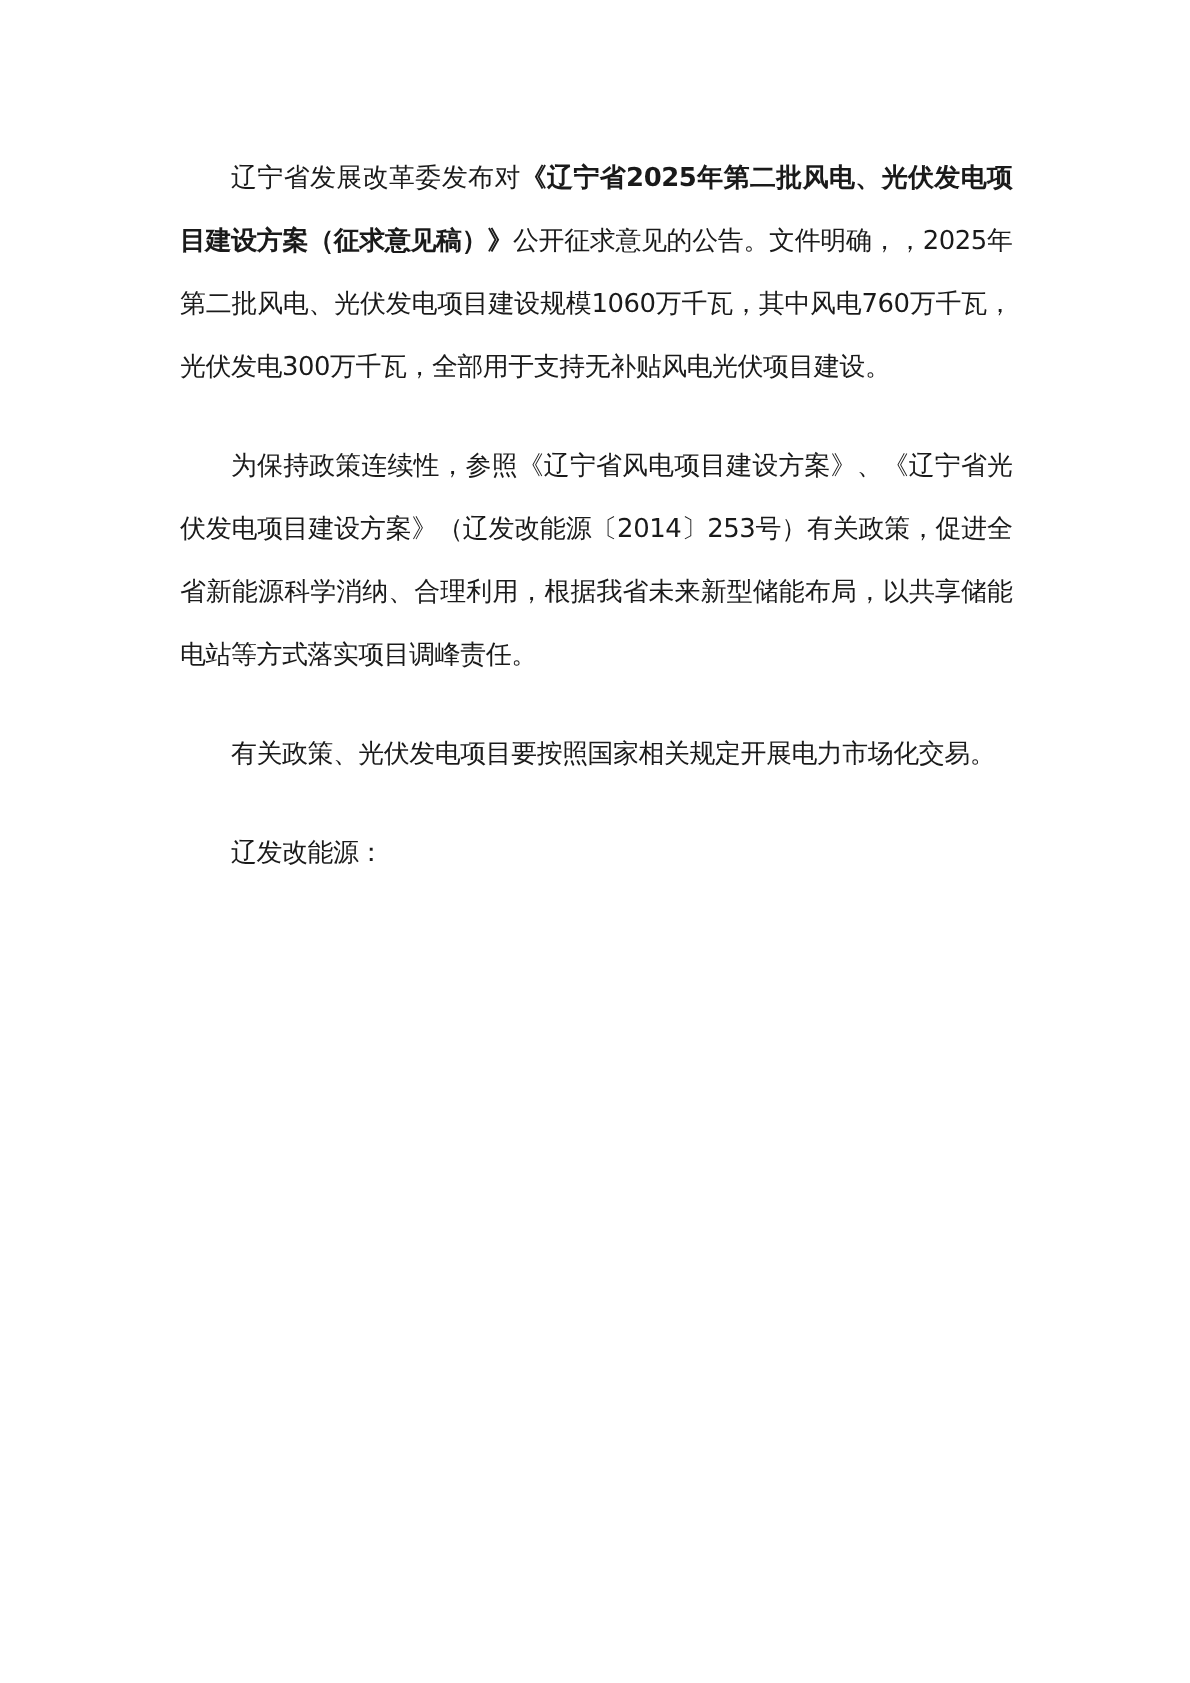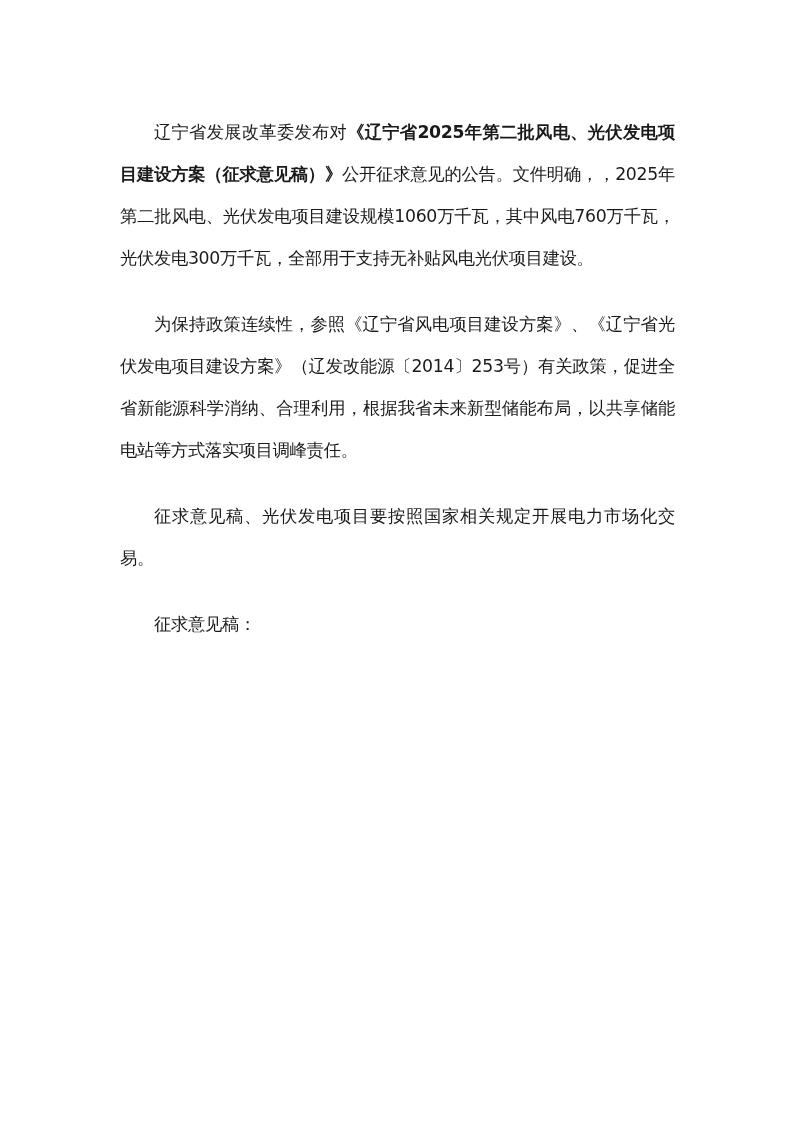--- a/index.html
+++ b/index.html
@@ -11,21 +11,21 @@
       width: 793px;
       height: 1122px;
       position: relative;
       overflow: hidden;
       font-family: "DejaVu Sans", "Liberation Sans", sans-serif;
       color: #1a1a1a;
     }
     .page {
       position: absolute;
       left: 120px;
-      top: 111px;
+      top: 98px;
       width: 555px;
     }
     .para {
       margin: 0;
       font-size: 17.3px;
       line-height: 42px;
       text-indent: 34px;
       letter-spacing: -0.3px;
       text-align: justify;
     }
@@ -37,16 +37,16 @@
     }
   </style>
 </head>
 <body>
 
 <div class="page">
   <p class="para"><span>辽宁省发展改革委发布对</span><span class="bold">《辽宁省2025年第二批风电、光伏发电项目建设方案（征求意见稿）》</span><span>公开征求意见的公告。文件明确，，2025年第二批风电、光伏发电项目建设规模1060万千瓦，其中风电760万千瓦，光伏发电300万千瓦，全部用于支持无补贴风电光伏项目建设。</span></p>
   <div class="gap"></div>
   <p class="para">为保持政策连续性，参照《辽宁省风电项目建设方案》、《辽宁省光伏发电项目建设方案》（辽发改能源〔2014〕253号）有关政策，促进全省新能源科学消纳、合理利用，根据我省未来新型储能布局，以共享储能电站等方式落实项目调峰责任。</p>
   <div class="gap"></div>
-  <p class="para">征求意见稿、光伏发电项目要按照国家相关规定开展电力市场化交易。</p>
+  <p class="para">有关政策、光伏发电项目要按照国家相关规定开展电力市场化交易。</p>
   <div class="gap"></div>
-  <p class="para">征求意见稿：</p>
+  <p class="para">辽发改能源：</p>
 </div>
 
 </body></html>

